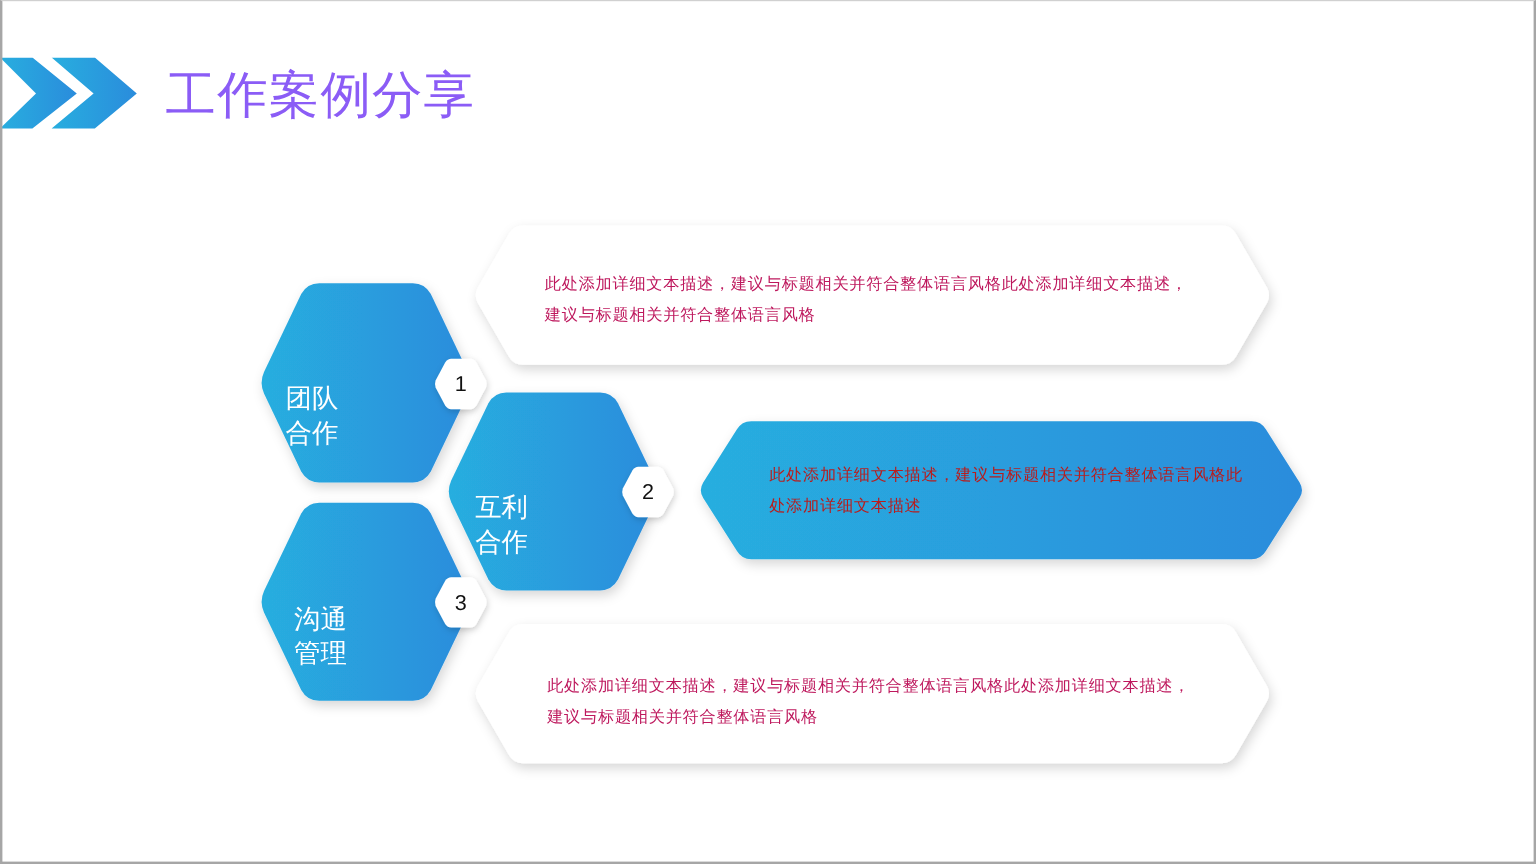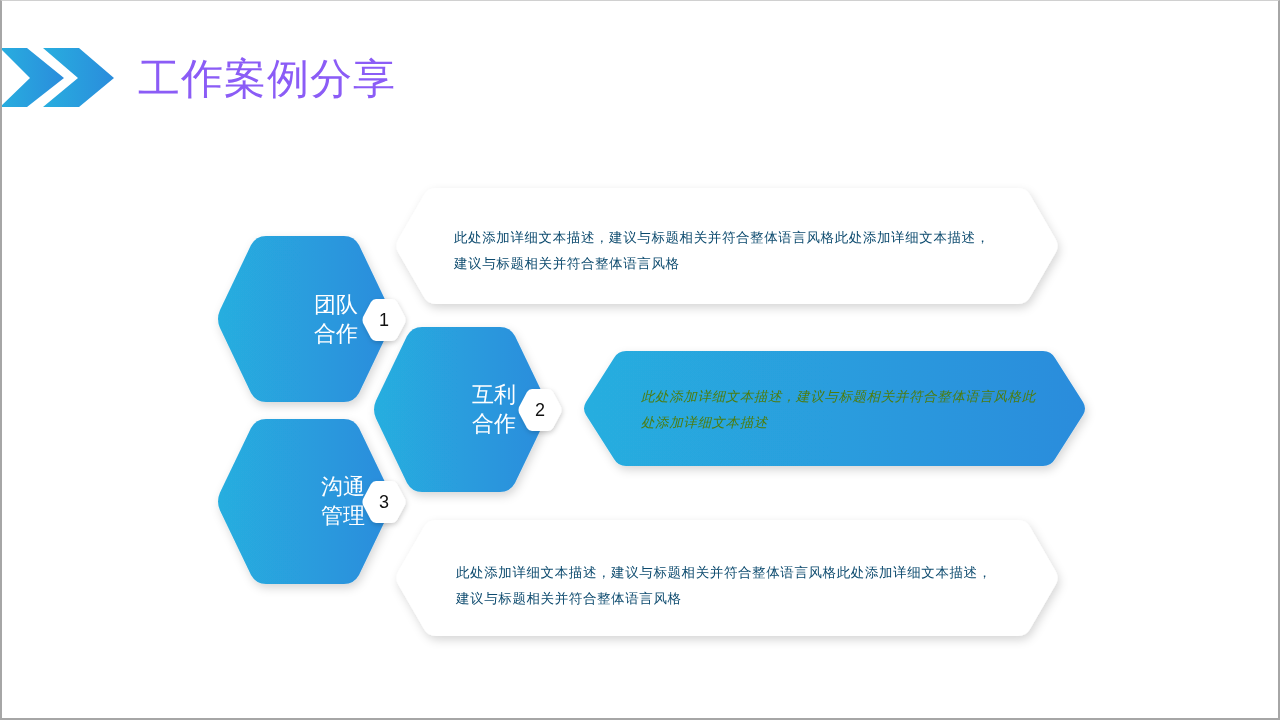--- a/index.html
+++ b/index.html
@@ -19,32 +19,32 @@
   }
   .logo { position:absolute; left:0; top:48px; width:120px; height:60px; }
   .title {
     position:absolute; left:138px; top:52px;
     font-size:42px; line-height:54px; color:#8b5cf6;
     letter-spacing:1px;
   }
   svg.shape { position:absolute; overflow:visible; }
   .hex-label {
     position:absolute; color:#ffffff; font-size:22px; line-height:29px;
-    text-align:right; width:120px;
+    text-align:left; width:120px;margin-top:28px;
   }
   .badge-num {
     position:absolute; width:44px; height:44px; line-height:44px;
     text-align:center; font-size:18px; color:#111111;
     font-family:"Liberation Sans",sans-serif;
   }
   .card-text {
-    position:absolute; font-size:13.5px; line-height:26px; color:#0c4a6e;
+    position:absolute; font-size:13.5px; line-height:26px; color:#be185d;
     letter-spacing:0.6px;
   }
-  .card-text.light { color:#4d7c0f;font-style:italic; }
+  .card-text.light { color:#b91c1c; }
 </style>
 </head>
 <body>
 
 <svg width="0" height="0" style="position:absolute">
   <defs>
     <linearGradient id="blueGrad" x1="0" y1="0" x2="1" y2="0">
       <stop offset="0" stop-color="#28AEDF"></stop>
       <stop offset="1" stop-color="#2A8CDC"></stop>
     </linearGradient>
@@ -85,21 +85,21 @@
   <path d="M50,0 L128,0 Q138,0 143,9 L174,74 Q178,83 174,92 L143,157 Q138,166 128,166 L50,166 Q40,166 35,157 L4,92 Q0,83 4,74 L35,9 Q40,0 50,0 Z" fill="url(#blueGrad)" filter="url(#softShadow)"></path>
 </svg>
 <div class="hex-label" style="left:238px; top:290px;">
   <div>团队</div>
   <div>合作</div>
 </div>
 
 <svg class="shape" style="left:216px; top:419px;" width="178" height="165" viewBox="0 0 178 165">
   <path d="M50,0 L128,0 Q138,0 143,9 L174,73.5 Q178,82.5 174,91.5 L143,156 Q138,165 128,165 L50,165 Q40,165 35,156 L4,91.5 Q0,82.5 4,73.5 L35,9 Q40,0 50,0 Z" fill="url(#blueGrad)" filter="url(#softShadow)"></path>
 </svg>
-<div class="hex-label" style="left:245px; top:474px;font-family:Liberation Mono, monospace;">
+<div class="hex-label" style="left:245px; top:474px;">
   <div>沟通</div>
   <div>管理</div>
 </div>
 
 <svg class="shape" style="left:372px; top:327px;" width="178" height="165" viewBox="0 0 178 165">
   <path d="M50,0 L128,0 Q138,0 143,9 L174,73.5 Q178,82.5 174,91.5 L143,156 Q138,165 128,165 L50,165 Q40,165 35,156 L4,91.5 Q0,82.5 4,73.5 L35,9 Q40,0 50,0 Z" fill="url(#blueGrad)" filter="url(#softShadow)"></path>
 </svg>
 <div class="hex-label" style="left:396px; top:382px;font-family:Liberation Mono, monospace;">
   <div>互利</div>
   <div>合作</div>

